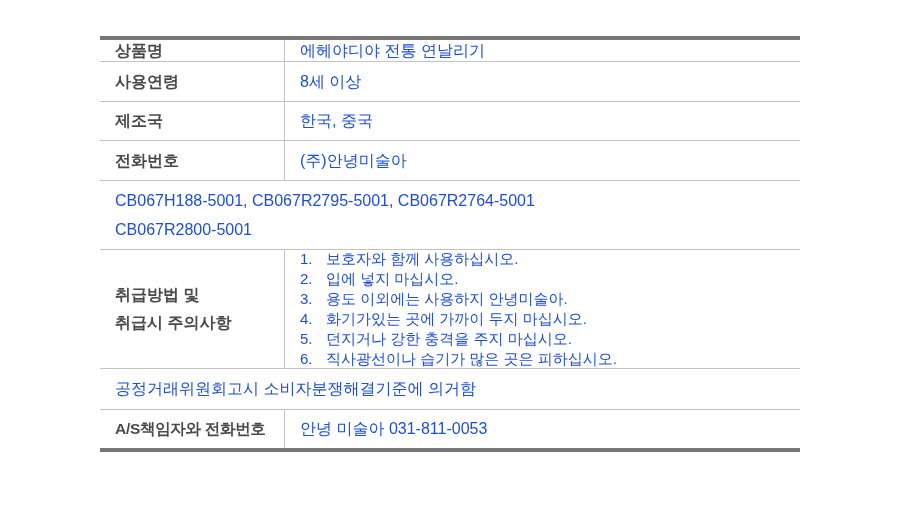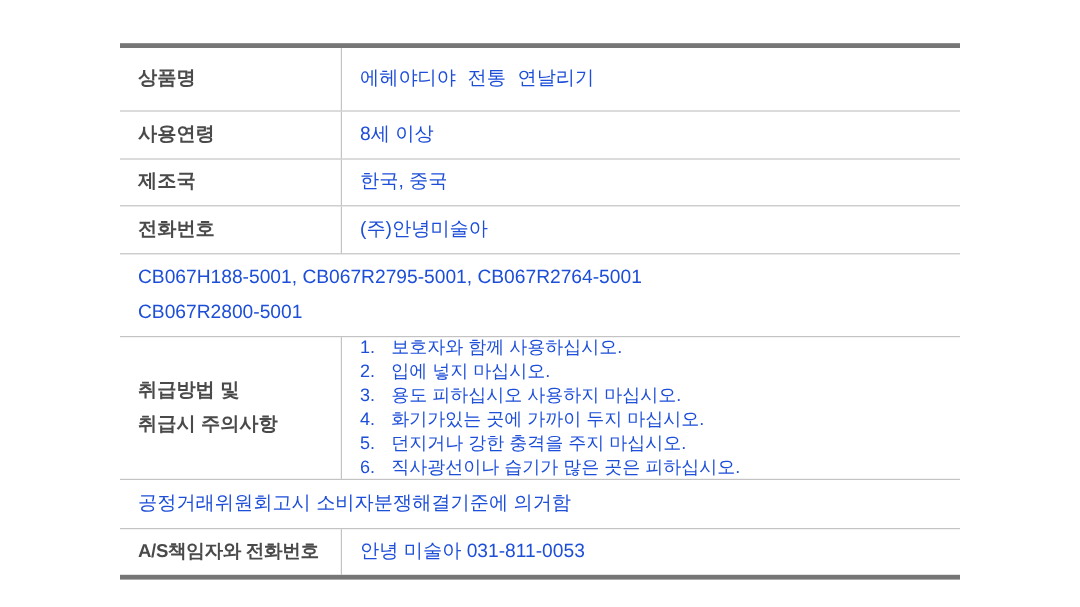--- a/index.html
+++ b/index.html
@@ -38,21 +38,21 @@
   .value-cell {
     flex: 1;
     display: flex;
     flex-direction: column;
     justify-content: center;
     padding: 0 10px 0 15px;
     font-size: 16px;
     color: #1d4ed8;
     line-height: 28px;
   }
-  .h38 { height: 53px; font-family: Liberation Mono, monospace; }
+  .h38 { height: 22px; }
   .h40 { height: 40px; }
   .h39 { height: 39px; }
   .h69 { height: 69px; }
   .h120 { height: 119px; }
   .h41 { height: 41px; }
   .h37 { height: 38px; }
   .kc-line { line-height: 29px; }
   .care-list { font-size: 15px; line-height: 20px; }
   .care-item { display: flex; }
   .care-num {
@@ -102,21 +102,21 @@
       <div class="care-item">
         <span class="care-num">1.</span>
         <span>보호자와 함께 사용하십시오.</span>
       </div>
       <div class="care-item">
         <span class="care-num">2.</span>
         <span>입에 넣지 마십시오.</span>
       </div>
       <div class="care-item">
         <span class="care-num">3.</span>
-        <span>용도 피하십시오 사용하지 마십시오.</span>
+        <span>용도 이외에는 사용하지 안녕미술아.</span>
       </div>
       <div class="care-item">
         <span class="care-num">4.</span>
         <span>화기가있는 곳에 가까이 두지 마십시오.</span>
       </div>
       <div class="care-item">
         <span class="care-num">5.</span>
         <span>던지거나 강한 충격을 주지 마십시오.</span>
       </div>
       <div class="care-item">

